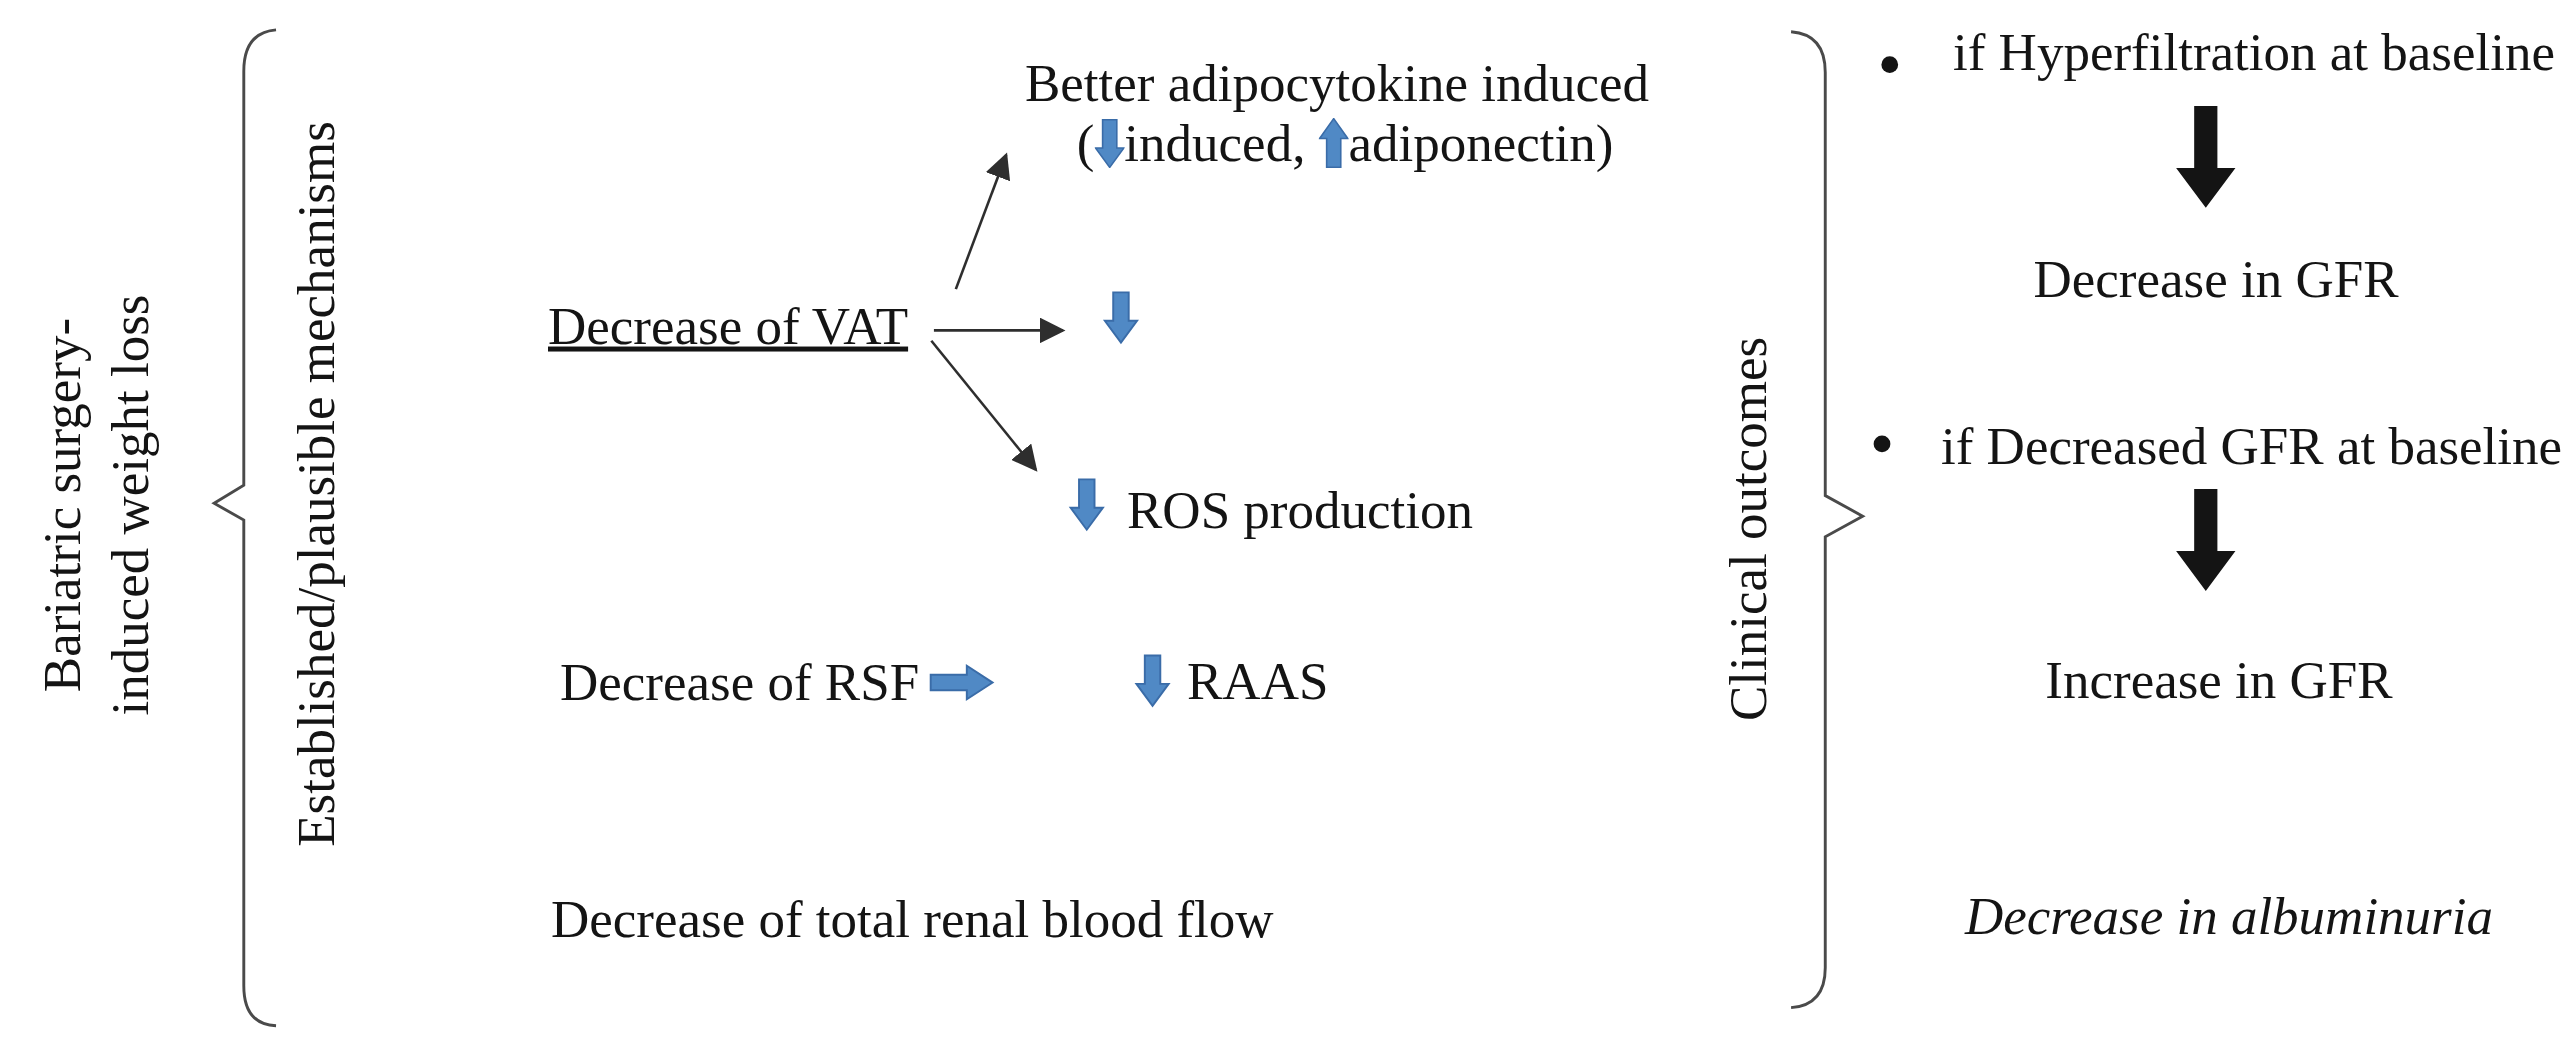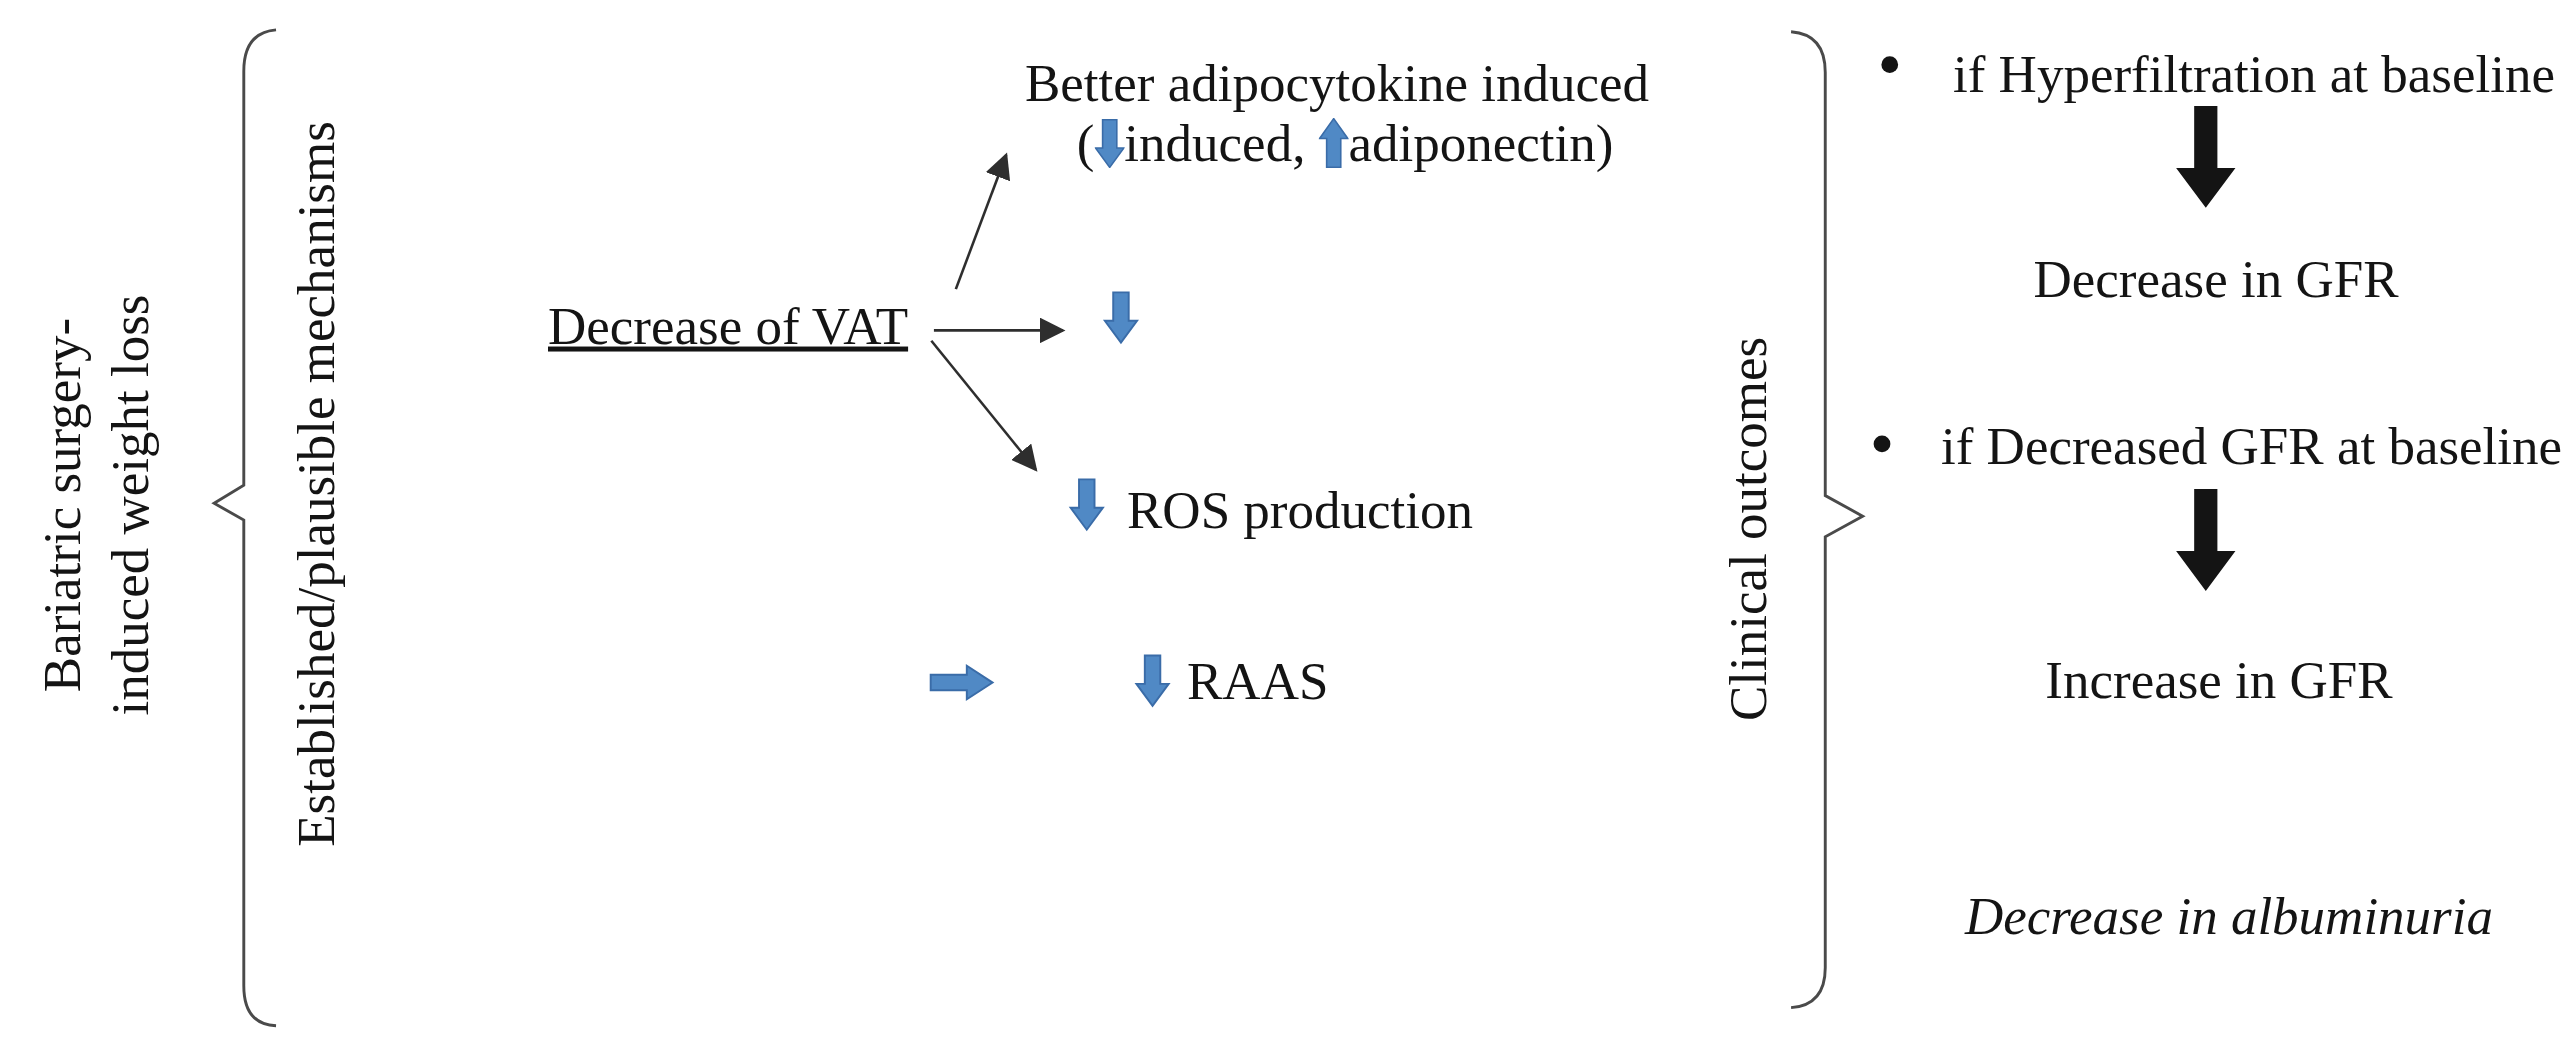--- a/index.html
+++ b/index.html
@@ -84,25 +84,27 @@
     <svg width="30" height="50" viewBox="0 0 46 78">
       <path d="M12,77 L34,77 L34,32 L45,32 L23,1 L1,32 L12,32 Z" fill="var(--blue-arrow-fill)" stroke="var(--blue-arrow-border)" stroke-width="2.5"></path>
     </svg>
     <span>adiponectin</span>
     <span>)</span>
   </div>
 
 
   <div class="txt" style="left:1127px;top:510px;">ROS production</div>
 
+  <div class="txt" style="left:560px;top:682px;">Decrease of RSF</div>
 
   <div class="txt" style="left:1187px;top:681px;">RAAS</div>
 
+  <div class="txt" style="left:551px;top:919px;">Decrease of total renal blood flow</div>
 
-  <div class="txt" style="left:1953px;top:74px;">if Hyperfiltration at baseline</div>
+  <div class="txt" style="left:1953px;top:52px;">if Hyperfiltration at baseline</div>
 
   <div class="txt" style="left:1941px;top:446px;">if Decreased GFR at baseline</div>
 
   <div class="txt centered" style="left:2216px;top:279px;">Decrease in GFR</div>
 
   <div class="txt centered" style="left:2219px;top:680px;">Increase in GFR</div>
 
   <div class="txt centered" style="left:2229px;top:916px;font-style:italic;">Decrease in albuminuria</div>
 
 </div>

